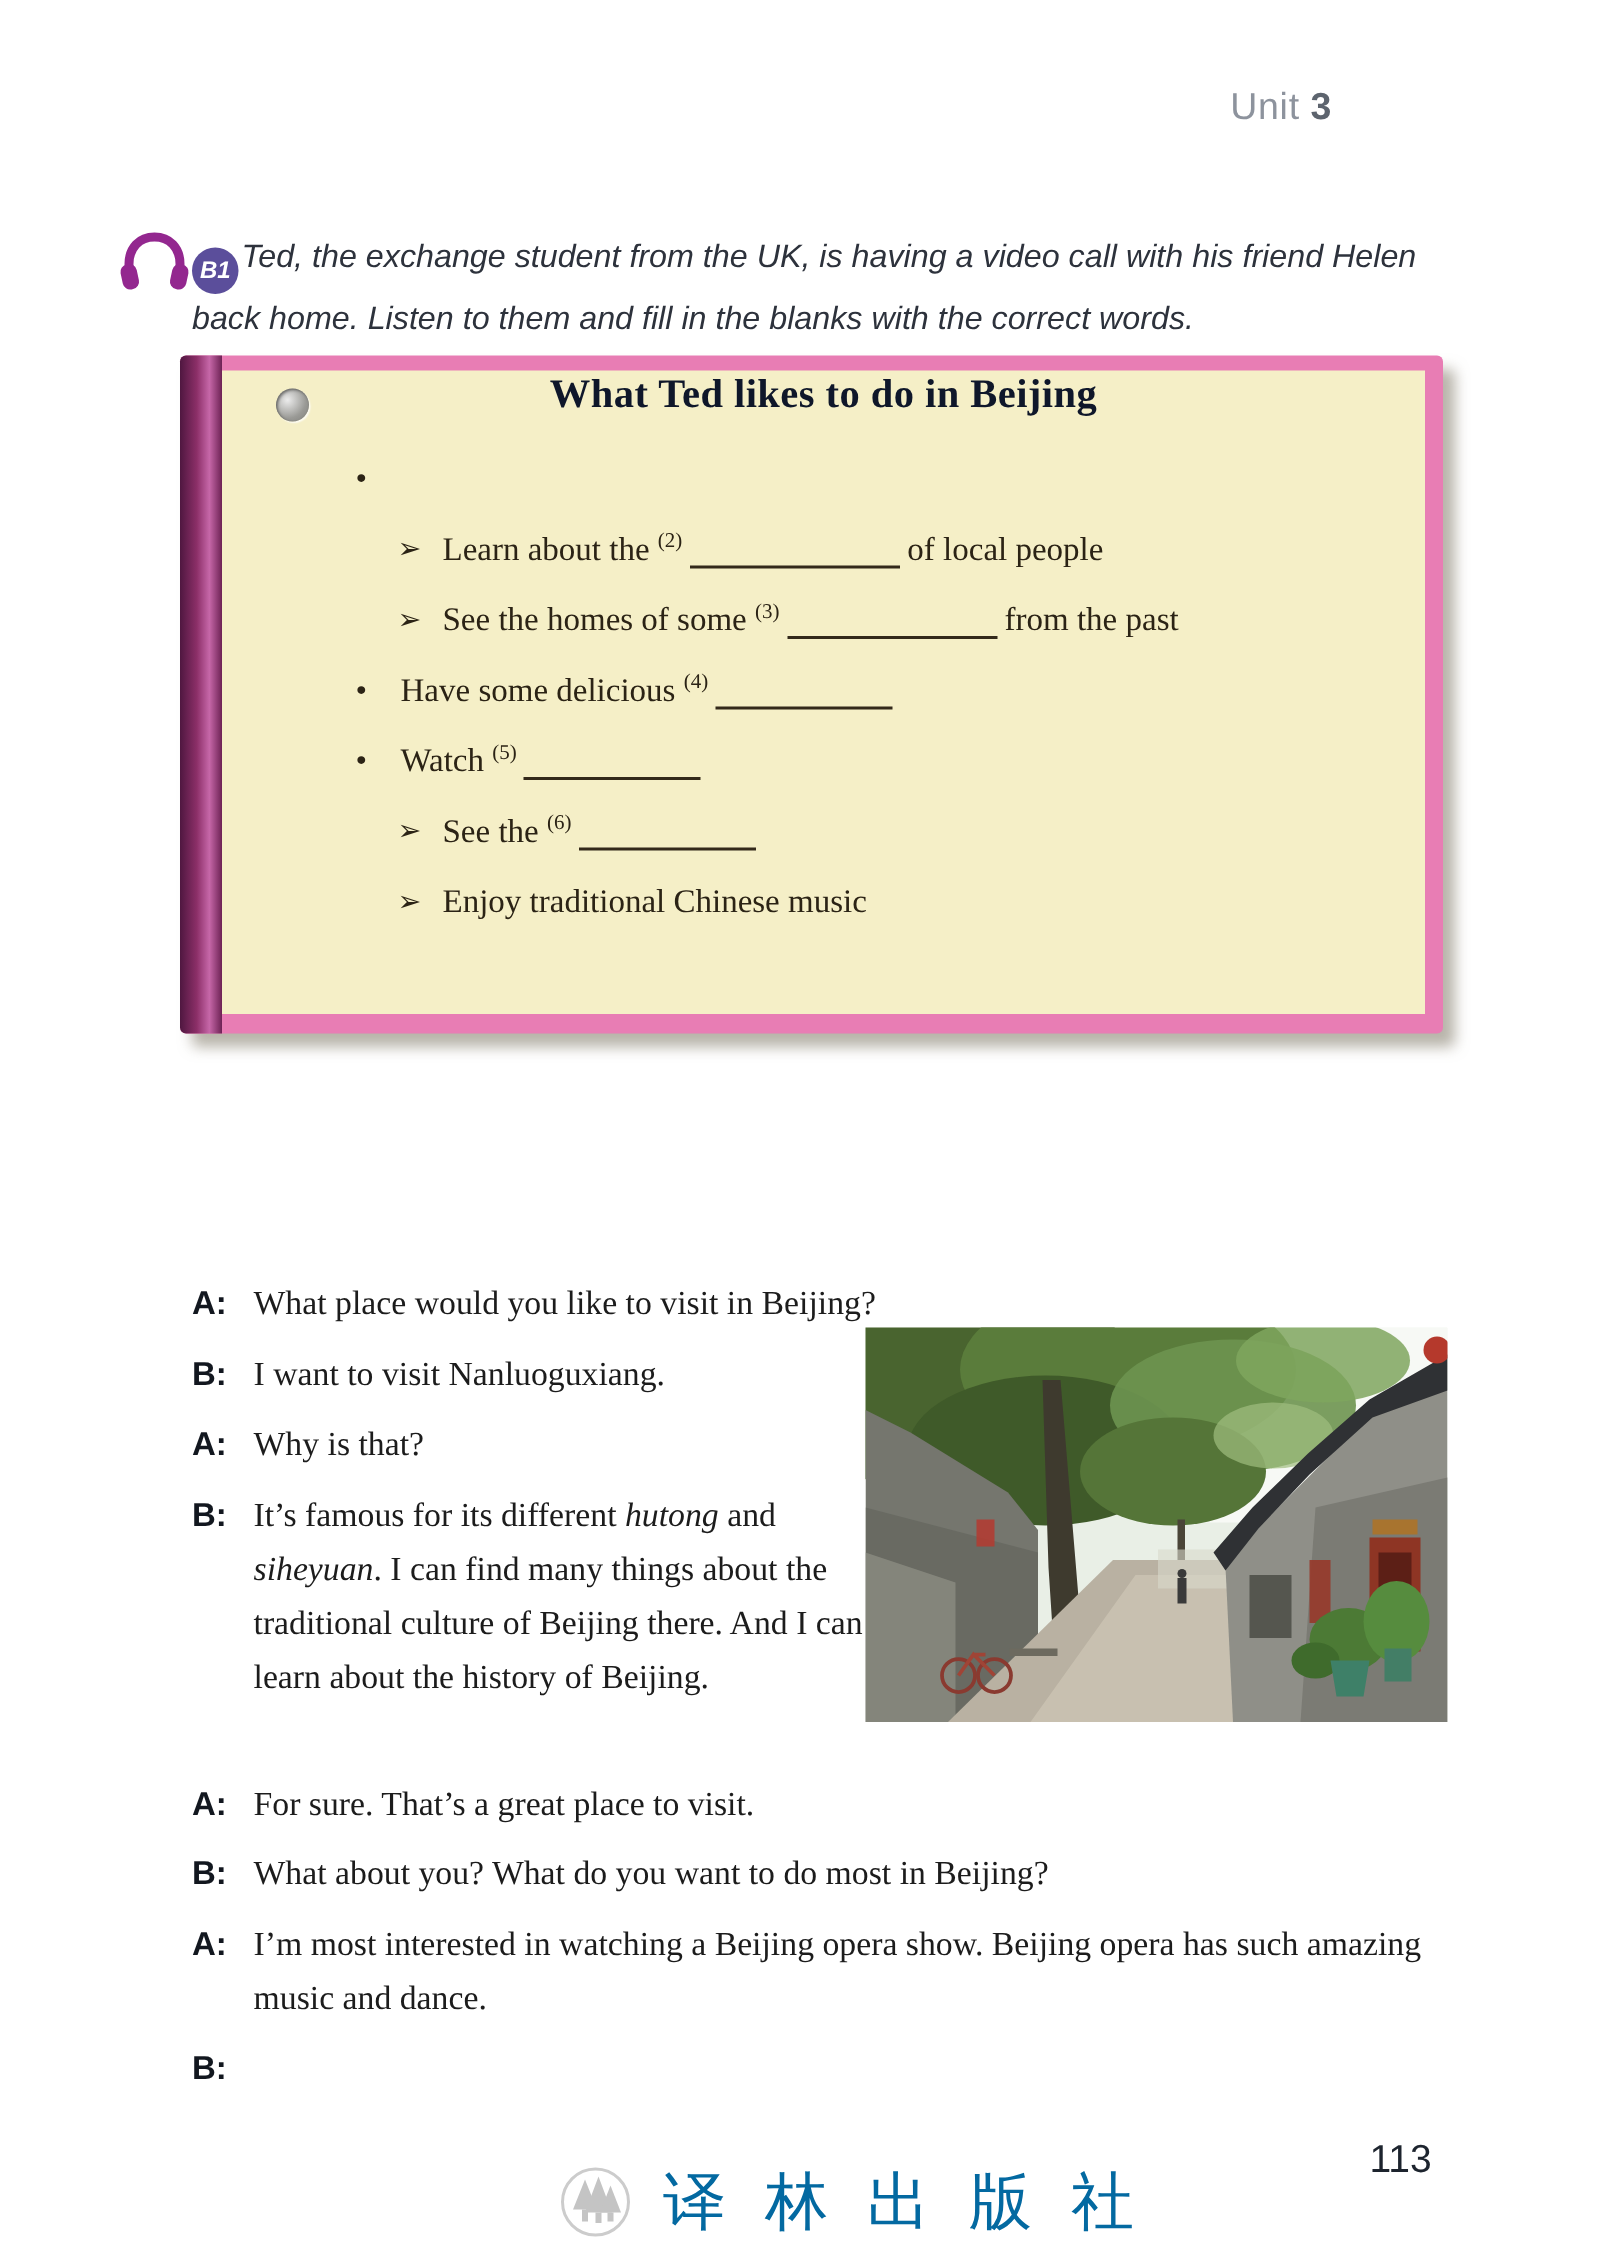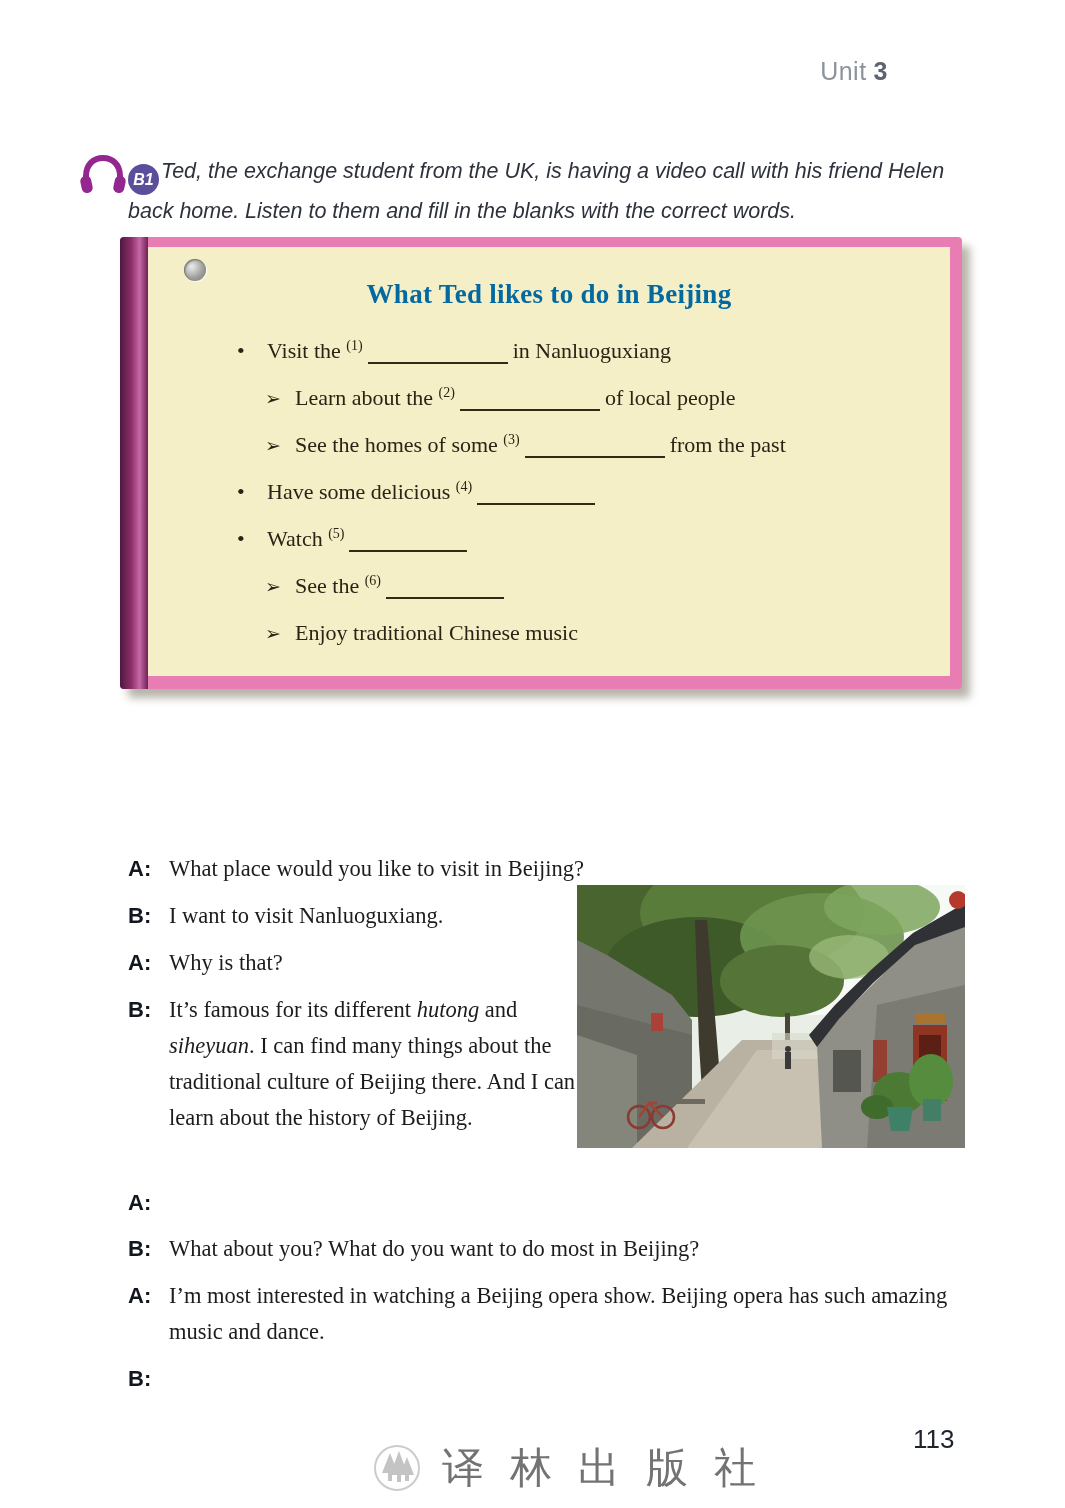--- a/index.html
+++ b/index.html
@@ -26,22 +26,22 @@
 
   
   .card{position:absolute;left:120px;top:237px;width:842px;height:452px;background:#e87db4;border-radius:4px;
         box-shadow:8px 9px 9px rgba(125,118,100,.55);}
   .card-spine{position:absolute;left:0;top:0;bottom:0;width:28px;border-radius:4px 0 0 4px;
         background:linear-gradient(90deg,#4f1740 0%,#8c2f68 40%,#c667a8 70%,#6d2254 100%);}
   .card-inner{position:absolute;left:28px;top:10px;right:12px;bottom:13px;background:#f5efc7;}
   .hole{position:absolute;left:36px;top:12px;width:22px;height:22px;border-radius:50%;
         background:radial-gradient(circle at 35% 35%,#ececec,#9a9a96 60%,#7e7e7a);
         box-shadow:inset 1px 1px 2px rgba(0,0,0,.45), 1px 1px 1px rgba(255,255,255,.8);}
-  .card-title{padding-top:32px;text-align:center;font-family:"Liberation Serif",serif;font-weight:bold;
-        font-size:27px;color:#0369a1;letter-spacing:.3px;line-height:30px;}
+  .card-title{text-align:center;font-family:"Liberation Serif",serif;font-weight:bold;
+        font-size:27px;color:#0f172a;letter-spacing:.3px;line-height:30px;}
   .card-items{margin-top:30px;font-family:"Liberation Serif",serif;font-size:22px;color:#2b2315;}
   .card-row{display:flex;align-items:flex-start;height:24px;margin-bottom:23px;line-height:24px;}
   .card-row.lvl1{padding-left:89px;}
   .card-row.lvl2{padding-left:117px;}
   .card-row .marker{width:30px;flex:none;}
   .card-row.lvl1 .marker{font-size:22px;}
   .card-row.lvl2 .marker{font-size:19px;font-family:"DejaVu Sans",sans-serif;}
   .card-row sup{font-size:14px;line-height:0;}
   .blank{display:inline-block;width:140px;height:20px;border-bottom:2px solid #33291a;vertical-align:-6px;margin:0 5px;}
   .card-row:nth-child(n+4) .blank{width:118px;}
@@ -62,21 +62,21 @@
   .turn.narrow .line{width:428px;}
   .turn:nth-child(7) .line{width:795px;}
 
   
   .photo{position:absolute;left:577px;top:885px;width:388px;height:263px;display:block;}
 
   
   .page-number{position:absolute;left:913px;top:1424px;font-size:26px;font-weight:normal;color:#1d242e;}
   .watermark{position:absolute;left:372px;top:1440px;display:flex;align-items:center;}
   .wm-logo{width:50px;height:50px;margin-right:20px;}
-  .wm-text{font-family:"Liberation Serif",serif;font-size:42px;letter-spacing:26px;color:#737373;white-space:nowrap;}
+  .wm-text{font-family:"Liberation Serif",serif;font-size:42px;letter-spacing:26px;color:#0369a1;white-space:nowrap;}
 </style>
 </head>
 <body>
 
 <div class="page">
 
   <div class="unit-tag">
     <span>Unit</span><span class="unit-num">3</span>
   </div>
 
@@ -92,21 +92,20 @@
   </p>
 
   <div class="card">
     <div class="card-spine"></div>
     <div class="card-inner">
       <div class="hole"></div>
       <div class="card-title">What Ted likes to do in Beijing</div>
       <div class="card-items" id="card-items">
           <div class="card-row lvl1">
             <span class="marker">•</span>
-            <span class="itext">Visit the <sup>(1)</sup><span class="blank"></span>in Nanluoguxiang</span>
           </div>
           <div class="card-row lvl2">
             <span class="marker">➢</span>
             <span class="itext">Learn about the <sup>(2)</sup><span class="blank"></span>of local people</span>
           </div>
           <div class="card-row lvl2">
             <span class="marker">➢</span>
             <span class="itext">See the homes of some <sup>(3)</sup><span class="blank"></span>from the past</span>
           </div>
           <div class="card-row lvl1">
@@ -142,20 +141,21 @@
       <div class="turn">
         <span class="speaker">A:</span>
         <span class="line">Why is that?</span>
       </div>
       <div class="turn narrow">
         <span class="speaker">B:</span>
         <span class="line">It’s famous for its different <em>hutong</em> and <em>siheyuan</em>. I can find many things about the traditional culture of Beijing there. And I can learn about the history of Beijing.</span>
       </div>
       <div class="turn">
         <span class="speaker">A:</span>
+        <span class="line">For sure. That’s a great place to visit.</span>
       </div>
       <div class="turn">
         <span class="speaker">B:</span>
         <span class="line">What about you? What do you want to do most in Beijing?</span>
       </div>
       <div class="turn">
         <span class="speaker">A:</span>
         <span class="line">I’m most interested in watching a Beijing opera show. Beijing opera has such amazing music and dance.</span>
       </div>
       <div class="turn">

